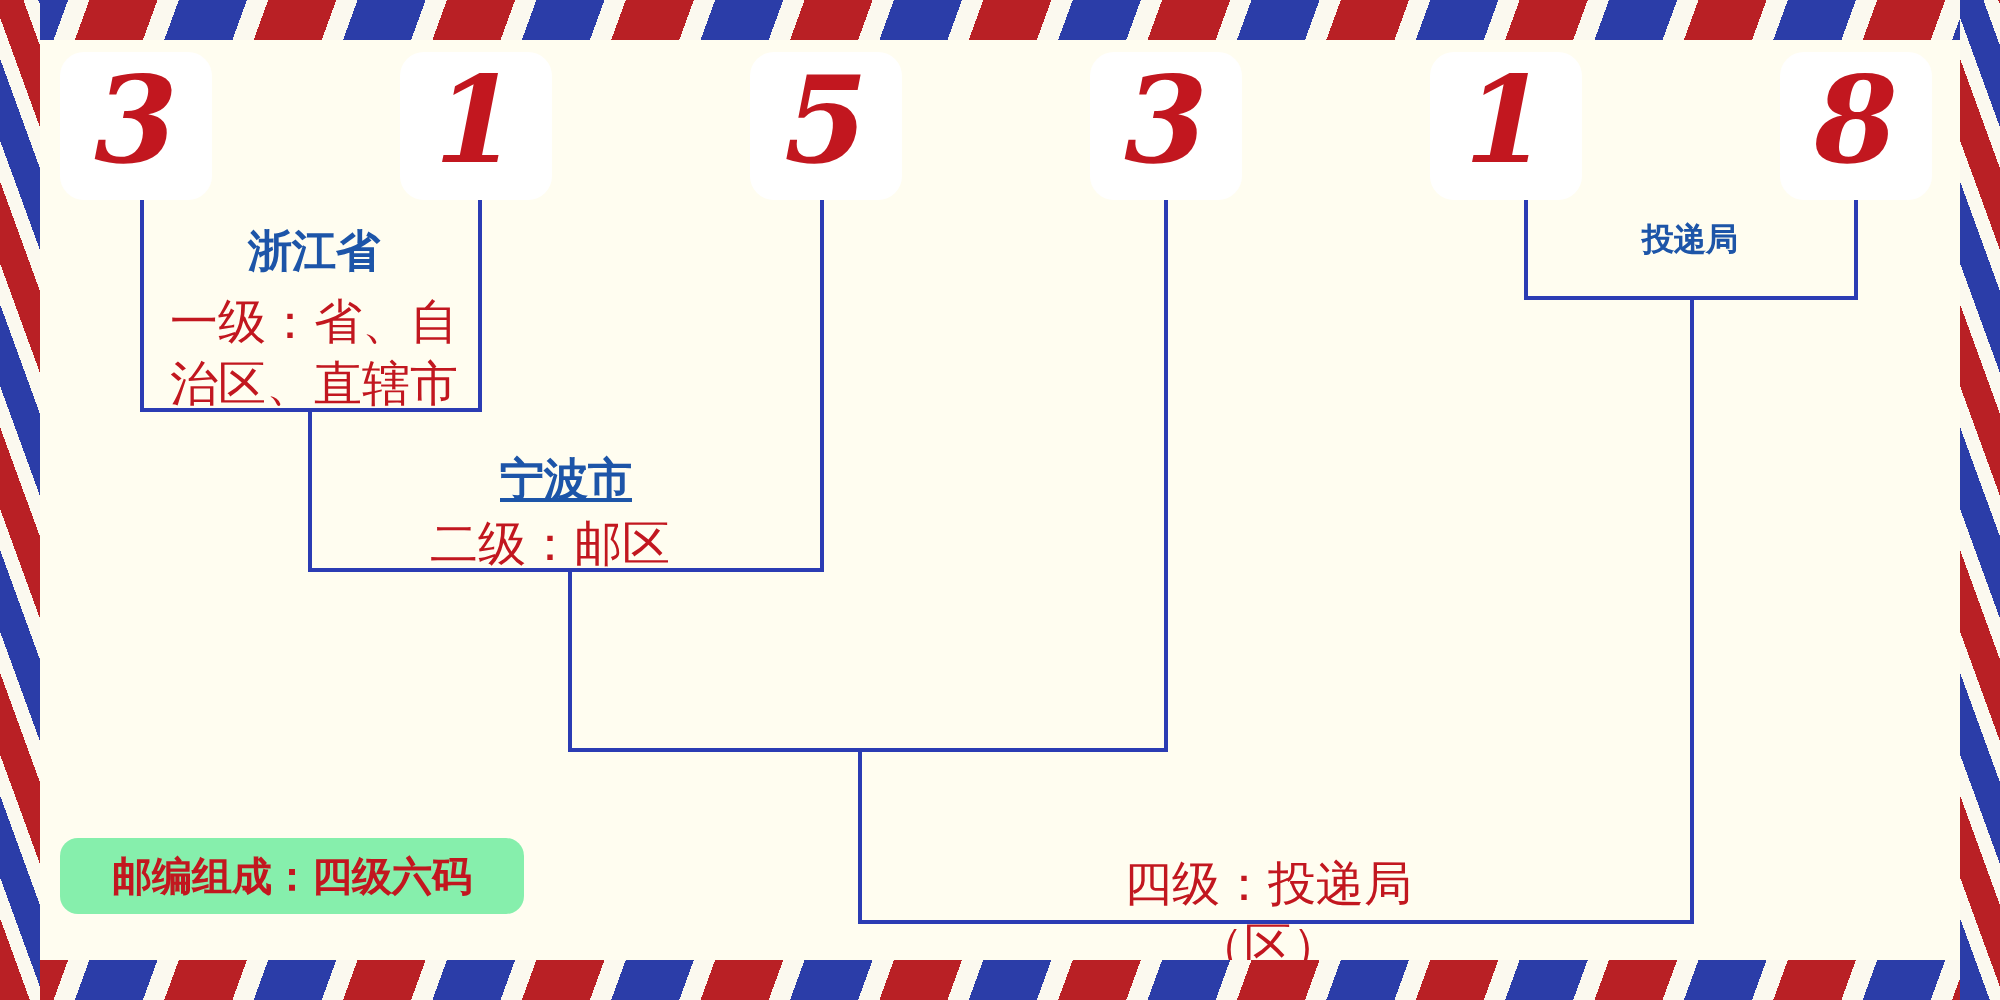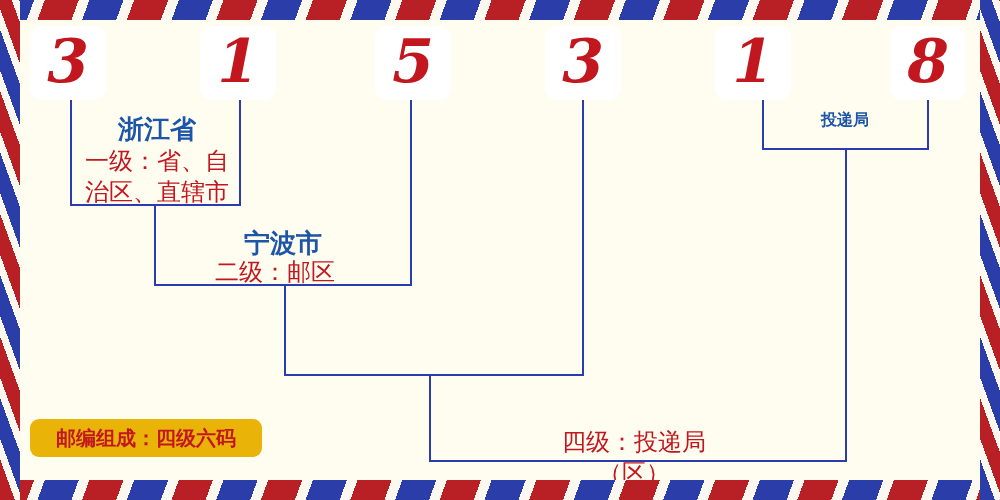--- a/index.html
+++ b/index.html
@@ -50,30 +50,30 @@
     transform:translateY(-2px);
   }
 
   
   .line { position:absolute; background:#2b3cb3; z-index:1; }
   .v { width:2px; } .h { height:2px; }
 
   
   .place {
     position:absolute; color:#1d55a8; font-weight:bold;
-    font-size:26px; line-height:1.2; text-align:center; z-index:2;
+    font-size:22px; line-height:1.2; text-align:center; z-index:2;
   }
   .desc {
     position:absolute; color:#c2171f; font-size:24px; line-height:1.28;
     text-align:center; white-space:pre-line; z-index:2;
   }
 
   .footer-box {
     position:absolute; left:30px; top:419px; width:232px; height:38px;
-    background:#eab308; border-radius:9px; z-index:2;
+    background:#86efac; border-radius:9px; z-index:2;
     display:flex; align-items:center; justify-content:center;
   }
   .footer-text {
     color:#c2171f; font-weight:bold; font-size:20px;
   }
 </style>
 </head>
 <body>
 
 <div class="canvas">
@@ -119,21 +119,21 @@
   <div class="line v" style="left:845px; top:150px; height:312px;"></div>
 
   <div class="line v" style="left:762px; top:100px; height:50px;"></div>
   <div class="line v" style="left:927px; top:100px; height:50px;"></div>
   <div class="line h" style="left:762px; top:148px; width:167px;"></div>
 
   <div class="place" style="left:77px; top:114px; width:160px;">浙江省</div>
   <div class="desc" style="left:67px; top:146px; width:180px;">一级：省、自
 治区、直辖市</div>
 
-  <div class="place" style="left:203px; top:228px; width:160px;">宁波市</div>
+  <div class="place" style="left:203px; top:228px; width:160px;text-decoration:underline;">宁波市</div>
   <div class="desc" style="left:175px; top:257px; width:200px;">二级：邮区</div>
 
 
   <div class="desc" style="left:534px; top:427px; width:200px;">四级：投递局（区）</div>
 
   <div class="place" style="left:765px; top:110px; width:160px; font-size:16px;">投递局</div>
 
   <div class="footer-box">
     <span class="footer-text">邮编组成：四级六码</span>
   </div>

